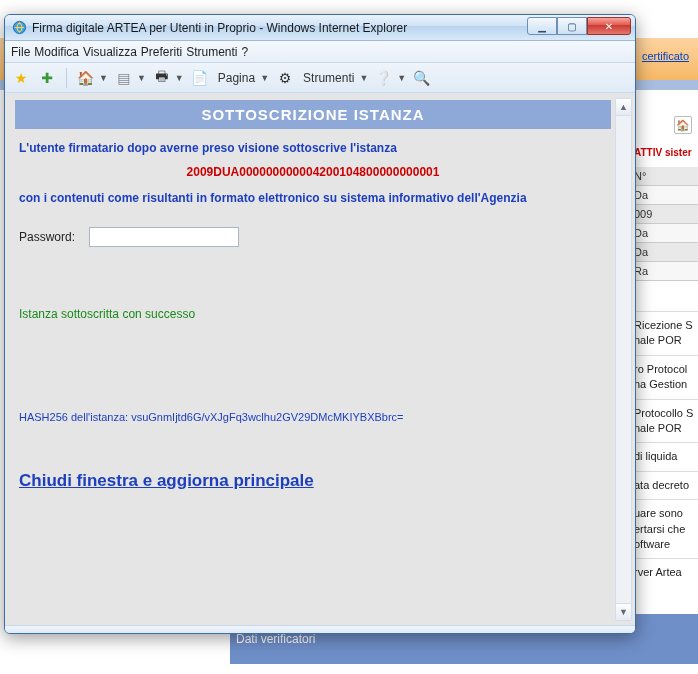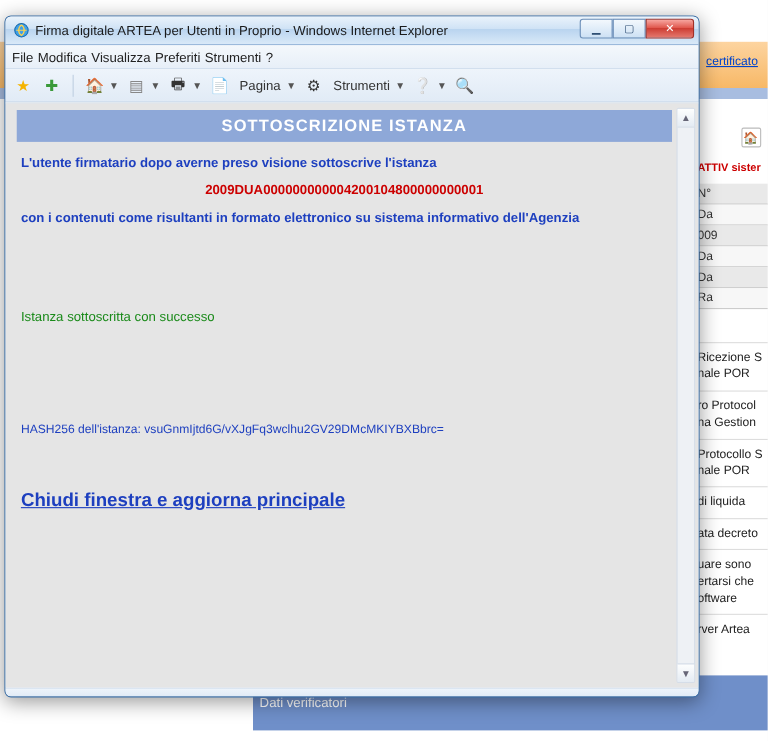--- a/index.html
+++ b/index.html
@@ -385,20 +385,24 @@
   <div class="page-area">
     <div class="page-content">
       <div class="banner">SOTTOSCRIZIONE ISTANZA</div>
       <div class="body-inner">
         <div class="blue-bold">L'utente firmatario dopo averne preso visione sottoscrive l'istanza</div>
         <div class="red-code">2009DUA000000000004200104800000000001</div>
         <div class="blue-bold">con i contenuti come risultanti in formato elettronico su sistema informativo dell'Agenzia</div>
 
         <div style="height:14px"></div>
 
+        <div class="form-row">
+          <label>Password:</label>
+          <input type="password" value="" style="">
+        </div>
 
         <div class="success">Istanza sottoscritta con successo</div>
         <div class="hash">HASH256 dell'istanza: vsuGnmIjtd6G/vXJgFq3wclhu2GV29DMcMKIYBXBbrc=</div>
         <a href="#" class="close-link">Chiudi finestra e aggiorna principale</a>
       </div>
     </div>
 
     <div class="scrollbar">
       <div class="scroll-btn">▲</div>
       <div class="scroll-btn bottom">▼</div>

